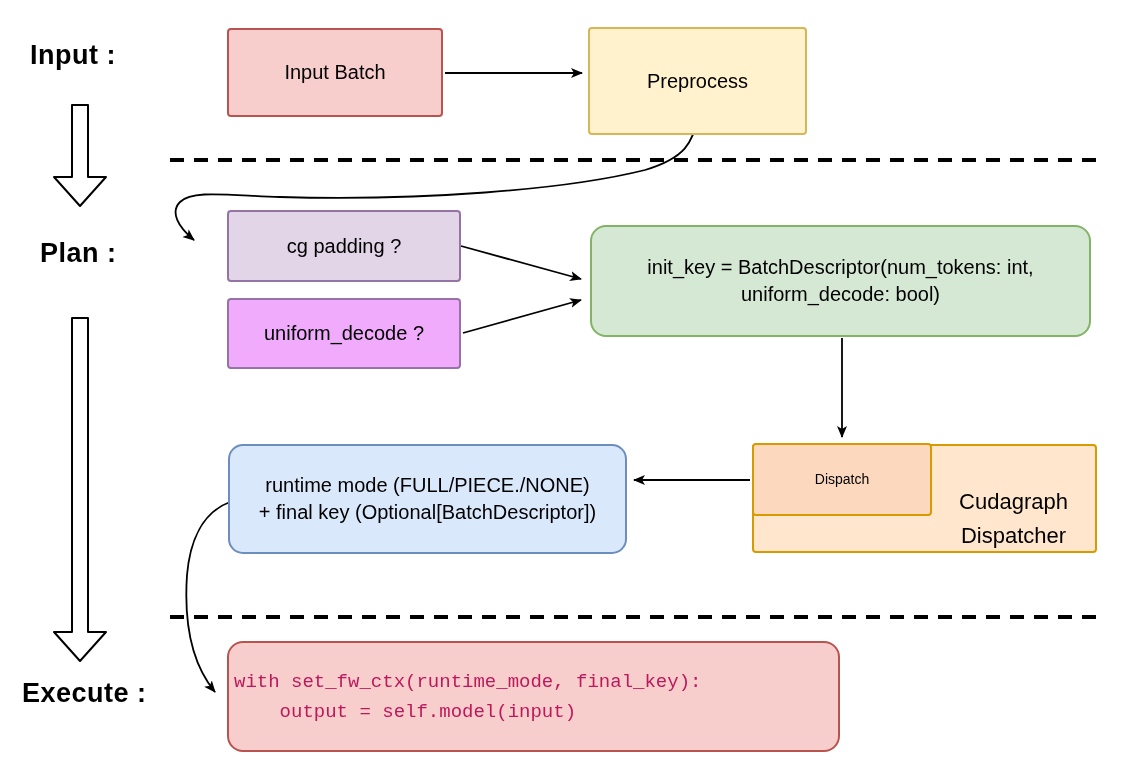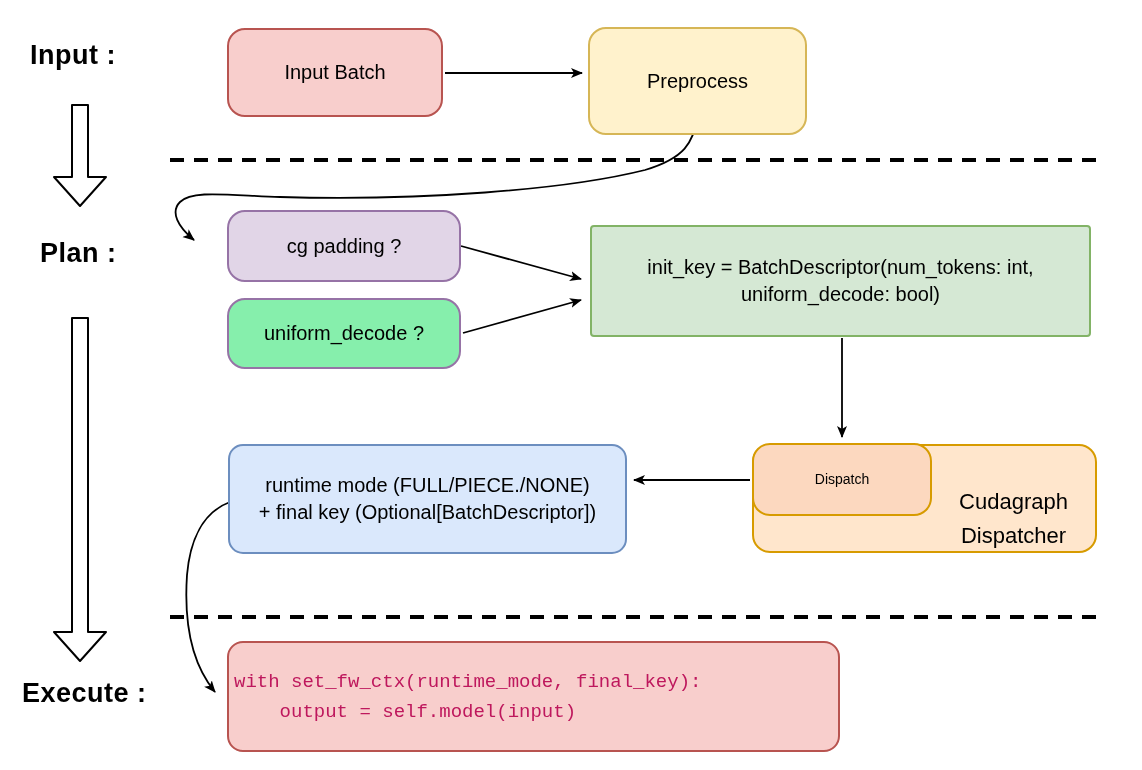--- a/index.html
+++ b/index.html
@@ -5,27 +5,27 @@
   html,body{margin:0;padding:0;background:#ffffff;}
   body{width:1142px;height:770px;position:relative;overflow:hidden;
        font-family:"Liberation Sans","DejaVu Sans",sans-serif;color:#000;}
   .canvas{position:absolute;inset:0;}
   svg.overlay{position:absolute;left:0;top:0;z-index:0;}
   .stage-label{position:absolute;font-weight:700;font-size:27px;letter-spacing:0.5px;z-index:2;}
   #lbl-input{left:30px;top:40px;}
   #lbl-plan{left:40px;top:238px;}
   #lbl-execute{left:22px;top:678px;}
   .node{position:absolute;z-index:1;display:flex;align-items:center;justify-content:center;
-        text-align:center;font-size:20px;line-height:27px;border:2px solid;border-radius:18px;
+        text-align:center;font-size:20px;line-height:27px;border:2px solid;border-radius:4px;
         box-sizing:border-box;}
   #input-batch{left:227px;top:28px;width:216px;height:89px;background:#f8cecc;border-color:#b85450;}
   #preprocess{left:588px;top:27px;width:219px;height:108px;background:#fff2cc;border-color:#d6b656;}
   #cg-padding{left:227px;top:210px;width:234px;height:72px;background:#e1d5e7;border-color:#9673a6;}
-  #uniform-decode{left:227px;top:298px;width:234px;height:71px;background:#86efac;border-color:#9673a6;}
-  #init-key{left:590px;top:225px;width:501px;height:112px;background:#d5e8d4;border-color:#82b366;border-radius:4px;}
+  #uniform-decode{left:227px;top:298px;width:234px;height:71px;background:#f0abfc;border-color:#9673a6;}
+  #init-key{left:590px;top:225px;width:501px;height:112px;background:#d5e8d4;border-color:#82b366;border-radius:16px;}
   #dispatcher-outer{left:752px;top:444px;width:345px;height:109px;background:#ffe6cc;border-color:#d79b00;}
   #dispatch-inner{left:752px;top:443px;width:180px;height:73px;background:#fcd8bf;border-color:#d79b00;font-size:14px;z-index:2;}
   #dispatcher-label{left:930px;top:444px;width:167px;height:109px;position:absolute;z-index:2;
         display:flex;align-items:flex-end;justify-content:center;text-align:center;
         font-size:22px;line-height:34px;}
   #runtime-mode{left:228px;top:444px;width:399px;height:110px;background:#dae8fc;border-color:#6c8ebf;border-radius:15px;}
   #execute-code{left:227px;top:641px;width:613px;height:111px;background:#f8cecc;border-color:#b85450;border-radius:16px;
         justify-content:flex-start;align-items:center;}
   #execute-code .code-block{padding-left:5px;text-align:left;
         font-family:"Liberation Mono","DejaVu Sans Mono",monospace;

